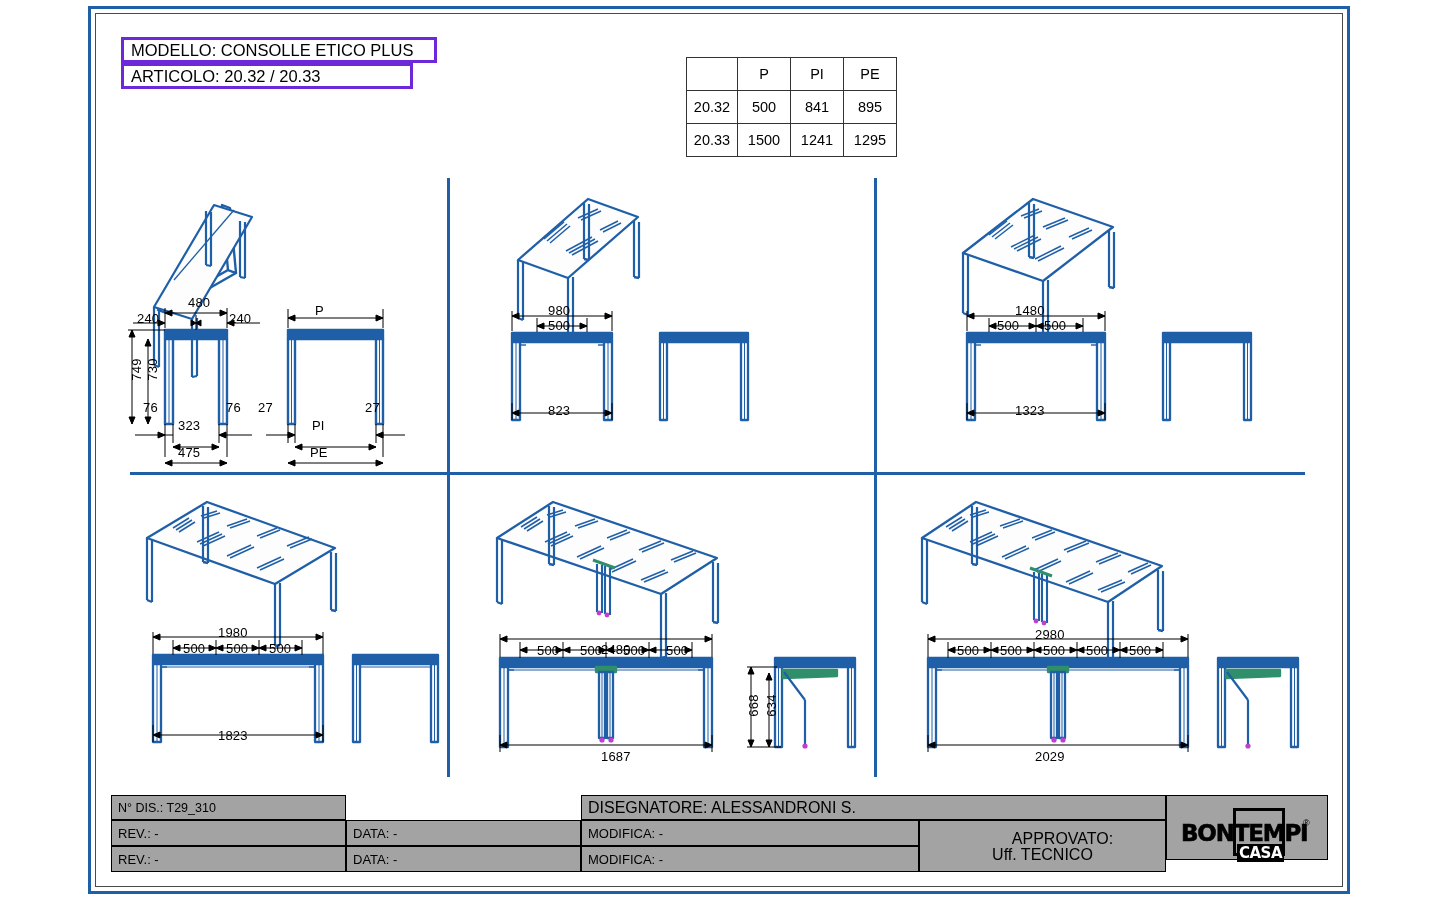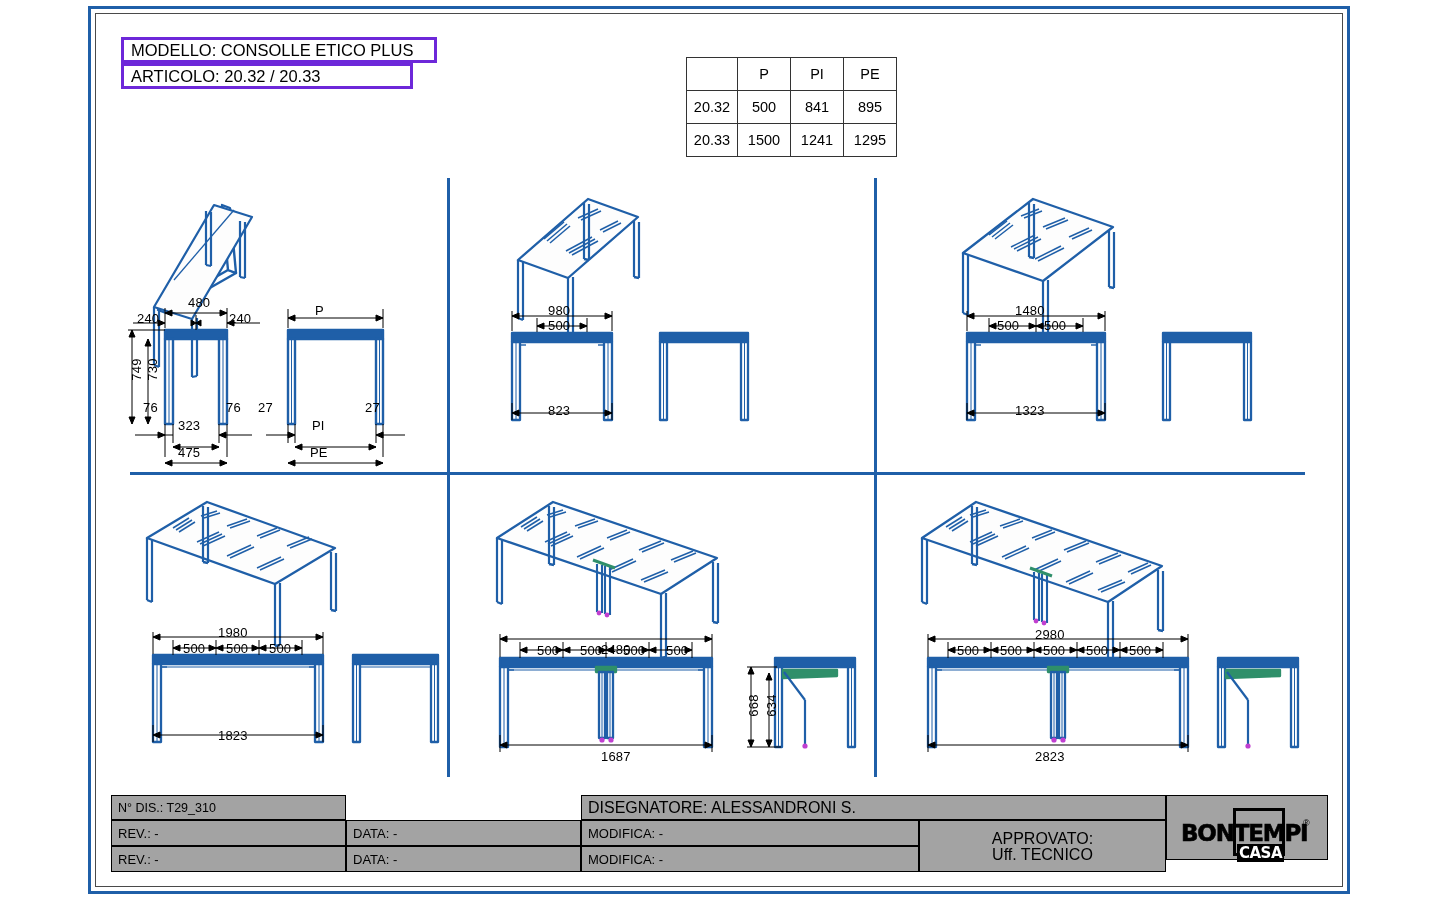--- a/index.html
+++ b/index.html
@@ -647,21 +647,21 @@
       <path d="M28,255 l7,-3 v6 Z"></path>
         <path d="M288,255 l-7,-3 v6 Z"></path>
     </g>
   </svg>
   <div class="dim" style="left:1035px;top:627px;text-align:center;">2980</div>
   <div class="dim" style="left:957px;top:643px;">500</div>
   <div class="dim" style="left:1000px;top:643px;">500</div>
   <div class="dim" style="left:1043px;top:643px;">500</div>
   <div class="dim" style="left:1086px;top:643px;">500</div>
   <div class="dim" style="left:1129px;top:643px;">500</div>
-  <div class="dim" style="left:1035px;top:749px;">2823</div>
+  <div class="dim" style="left:1035px;top:749px;">2029</div>
 
   <div class="tb" style="left:111px;top:795px;width:235px;height:25px;">
     <span class="sm">N° DIS.: T29_310</span>
   </div>
   <div class="tb" style="left:581px;top:795px;width:585px;height:25px;">
     <span class="big">DISEGNATORE: ALESSANDRONI S.</span>
   </div>
 
   <div class="tb" style="left:111px;top:820px;width:235px;height:26px;">
     <span>REV.: -</span>
@@ -677,21 +677,21 @@
     <span>REV.: -</span>
   </div>
   <div class="tb" style="left:346px;top:846px;width:235px;height:26px;">
     <span>DATA: -</span>
   </div>
   <div class="tb" style="left:581px;top:846px;width:338px;height:26px;">
     <span>MODIFICA: -</span>
   </div>
 
   <div class="tb ctr" style="left:919px;top:820px;width:247px;height:52px;">
-    <span class="big" style="top:35%;">APPROVATO:</span>
+    <span class="big" style="top:35%;padding-left:20px;">APPROVATO:</span>
     <span class="big" style="top:68%;">Uff. TECNICO</span>
   </div>
 
   <div class="tb" style="left:1166px;top:795px;width:162px;height:65px;">
     <div class="logo" style="left:14px;top:8px;width:140px;height:60px;">
       <div class="lbox"></div>
       <div class="lname">BONTEMPI</div>
       <div class="lreg">®</div>
       <div class="lcasa">CASA</div>
     </div>

